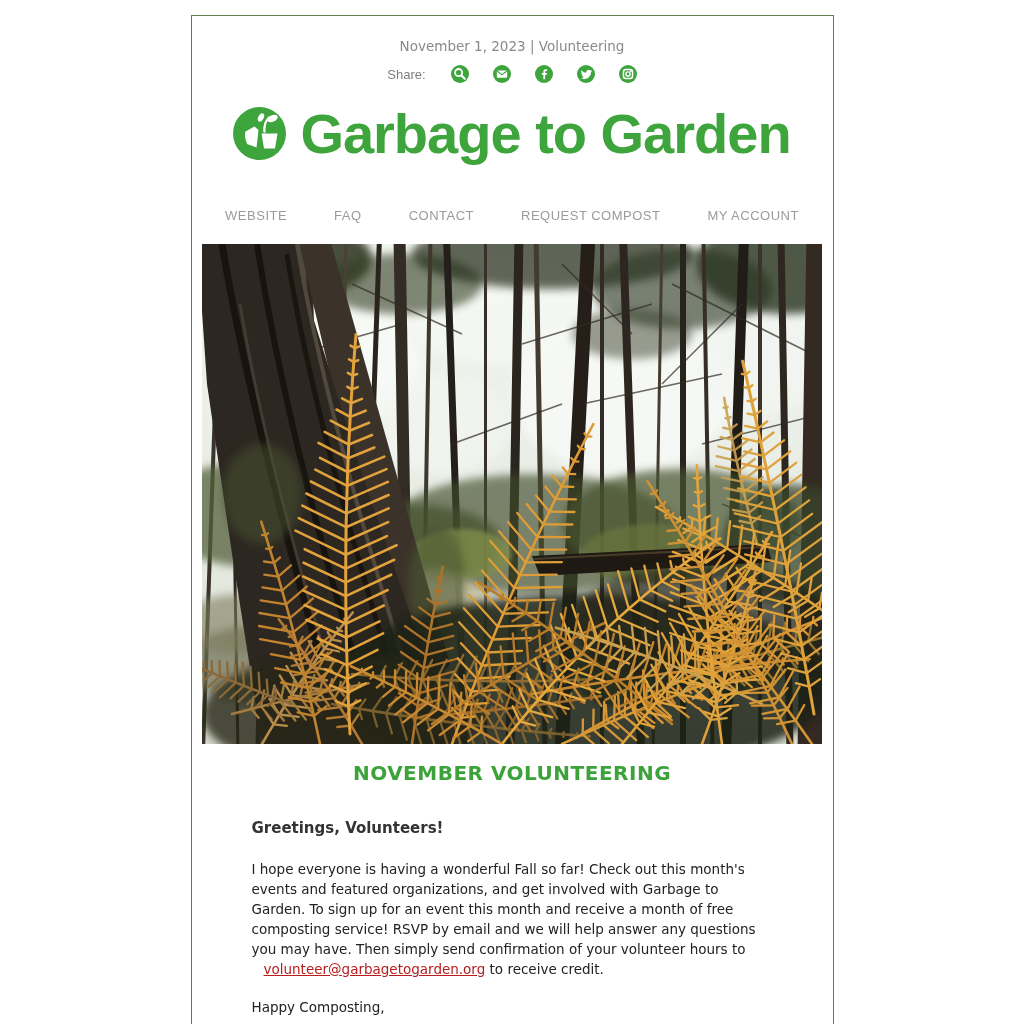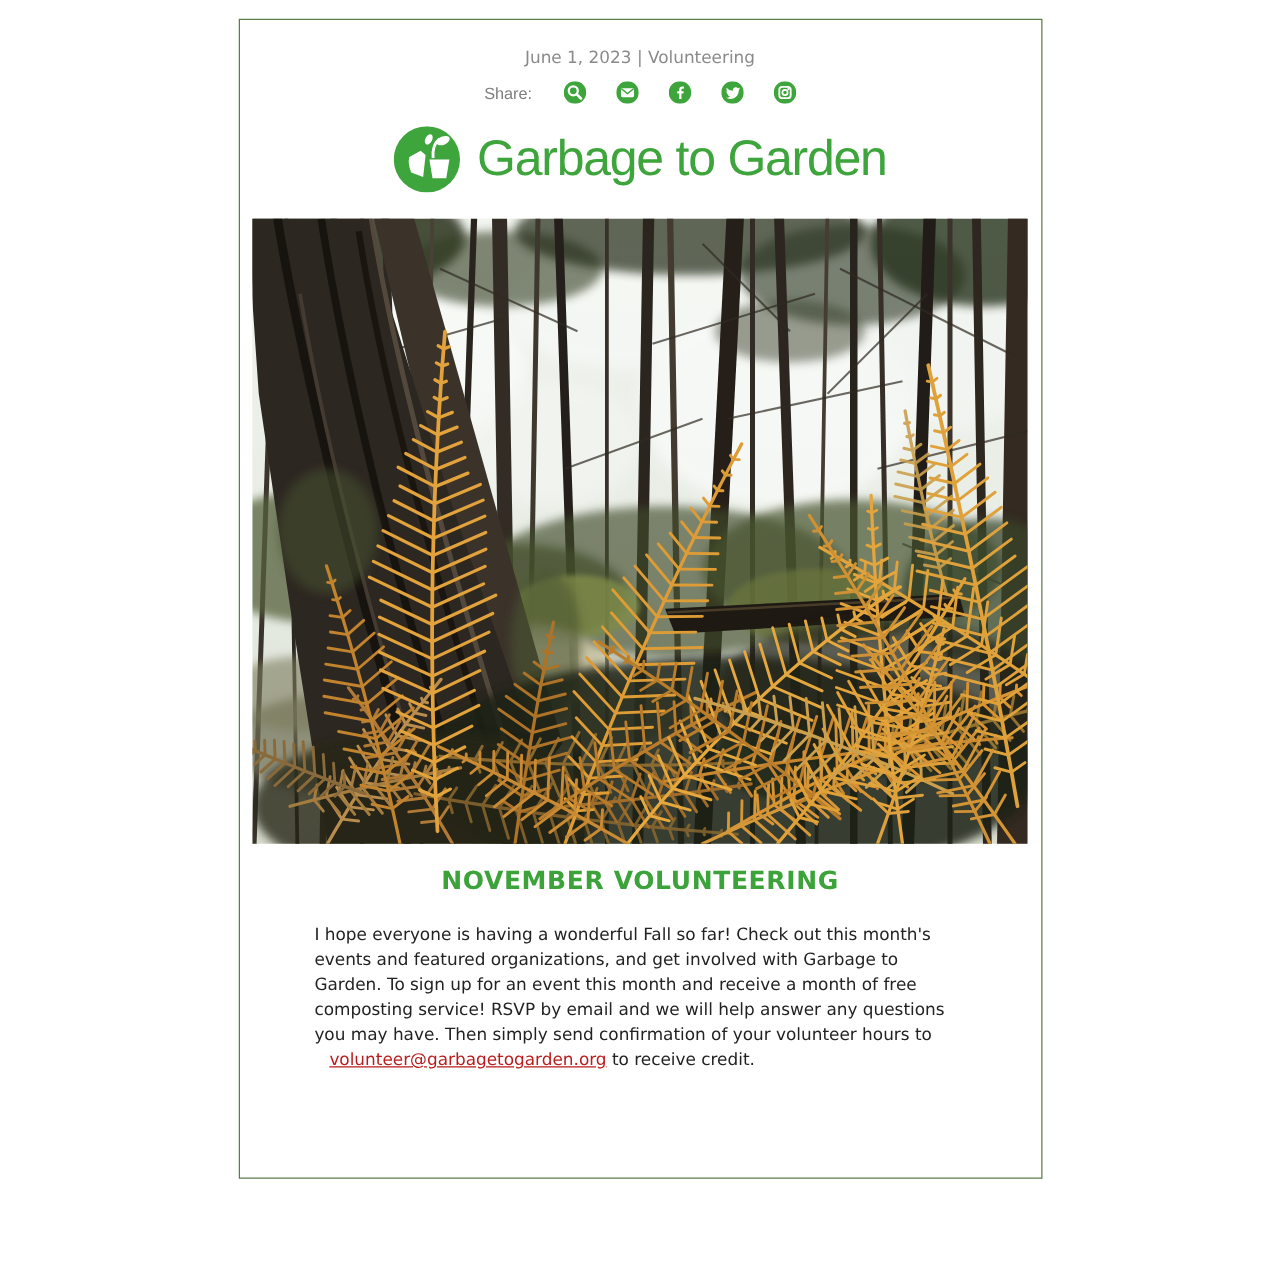--- a/index.html
+++ b/index.html
@@ -19,21 +19,21 @@
     margin-top:11px;display:flex;justify-content:center;align-items:center;gap:24px;
   }
   .share-label{color:#7d7d7d;font-size:13px;margin-right:1px;}
   .share-btn{display:inline-block;width:18px;height:18px;cursor:pointer;text-decoration:none;}
   .share-btn svg{display:block;}
   .logo-row{
     margin-top:18px;display:flex;justify-content:center;align-items:center;gap:14px;cursor:pointer;
     text-decoration:none;
   }
   .logo-text{
-    color:#3ea43c;font-size:40px;font-weight:normal;letter-spacing:-1px;
+    color:#3ea43c;font-size:56px;font-weight:bold;letter-spacing:-1px;
     font-family:"Liberation Sans",sans-serif;
   }
   .nav{
     margin-top:42px;display:flex;justify-content:center;align-items:center;gap:47px;
   }
   .nav a{
     color:#9b9b9b;font-size:13px;letter-spacing:.5px;text-decoration:none;cursor:pointer;
     font-family:"Liberation Sans",sans-serif;
   }
   .hero{display:block;margin:21px auto 0;width:620px;height:500px;background:#e7ece7;}
@@ -45,21 +45,21 @@
   .greeting{margin-top:34px;font-size:15px;font-weight:bold;color:#333;}
   .para{margin-top:22px;font-size:13.5px;line-height:20px;max-width:515px;}
   .para a{color:#b91c1c;text-decoration:underline;cursor:pointer;margin-left:12px;}
   .closing{margin-top:18px;font-size:13.5px;line-height:20px;}
 </style>
 </head>
 <body>
 
 <div class="container">
 
-  <div class="date-line">June 1, 2023 | Volunteering</div>
+  <div class="date-line">November 1, 2023 | Volunteering</div>
 
   <div class="share-row">
     <span class="share-label">Share:</span>
 
     <a class="share-btn">
       <svg width="18" height="18" viewBox="0 0 17 17">
         <circle cx="8.5" cy="8.5" r="8.5" fill="#3ea43c"></circle>
         <circle cx="7.2" cy="7.2" r="3.4" fill="none" stroke="#fff" stroke-width="1.7"></circle>
         <line x1="9.9" y1="9.9" x2="13" y2="13" stroke="#fff" stroke-width="2" stroke-linecap="round"></line>
       </svg>
@@ -102,20 +102,27 @@
         <path d="M12.5,24.5 L21.5,19.5 L25.5,23 L23.5,40.5 L14,37 Q11,30 12.5,24.5 Z" fill="#fff"></path>
         <path d="M28.5,26.5 L44.5,26.5 L42,41.5 L31,41.5 Z" fill="#fff"></path>
         <path d="M31.5,25.5 C30.8,19 32.5,13.5 36.5,10" fill="none" stroke="#fff" stroke-width="2.3"></path>
         <ellipse cx="39.5" cy="11.5" rx="5.6" ry="3.3" fill="#fff" transform="rotate(-24 39.5 11.5)"></ellipse>
         <ellipse cx="28" cy="10.5" rx="4.4" ry="2.7" fill="#fff" transform="rotate(-62 28 10.5)"></ellipse>
       </svg>
     </span>
     <span class="logo-text">Garbage to Garden</span>
   </a>
 
+  <div class="nav">
+    <a>WEBSITE</a>
+    <a>FAQ</a>
+    <a>CONTACT</a>
+    <a>REQUEST COMPOST</a>
+    <a>MY ACCOUNT</a>
+  </div>
 
   <svg id="hero-scene" class="hero" viewBox="0 0 620 500">
     <defs>
       <linearGradient id="sky" x1="0" y1="0" x2="0" y2="1">
         <stop offset="0" stop-color="#f1f4ef"></stop>
         <stop offset="0.6" stop-color="#e6ebe3"></stop>
         <stop offset="1" stop-color="#d8ddcf"></stop>
       </linearGradient>
       <filter id="b2" x="-40%" y="-40%" width="180%" height="180%">
           <feGaussianBlur stdDeviation="2"></feGaussianBlur>
@@ -1143,16 +1150,18 @@
           <path d="M497.9,352.0 l1.3,-2.8"></path>
           <path d="M497.9,352.0 l-3.7,1.0"></path>
           <path stroke-width="2.6" d="M610.0,500.0L601.8,488.3L593.5,476.6L585.2,465.0L576.8,453.5L568.3,442.0L559.8,430.6L551.1,419.2L542.4,407.8L533.7,396.6L524.8,385.3L515.9,374.2L506.9,363.1L497.9,352.0L488.8,341.0"></path>
         </g>
       </g>
   </svg>
 
   <h1 class="headline">NOVEMBER VOLUNTEERING</h1>
 
   <div class="body-copy">
+    <div class="greeting">Greetings, Volunteers!</div>
     <p class="para"><span>I hope everyone is having a wonderful Fall so far! Check out this month's events and featured organizations, and get involved with Garbage to Garden. To sign up for an event this month and receive a month of free composting service! RSVP by email and we will help answer any questions you may have. Then simply send confirmation of your volunteer hours to </span><a>volunteer@garbagetogarden.org</a><span> to receive credit.</span></p>
+    <div class="closing">Happy Composting,</div>
   </div>
 
 </div>
 
 </body></html>

